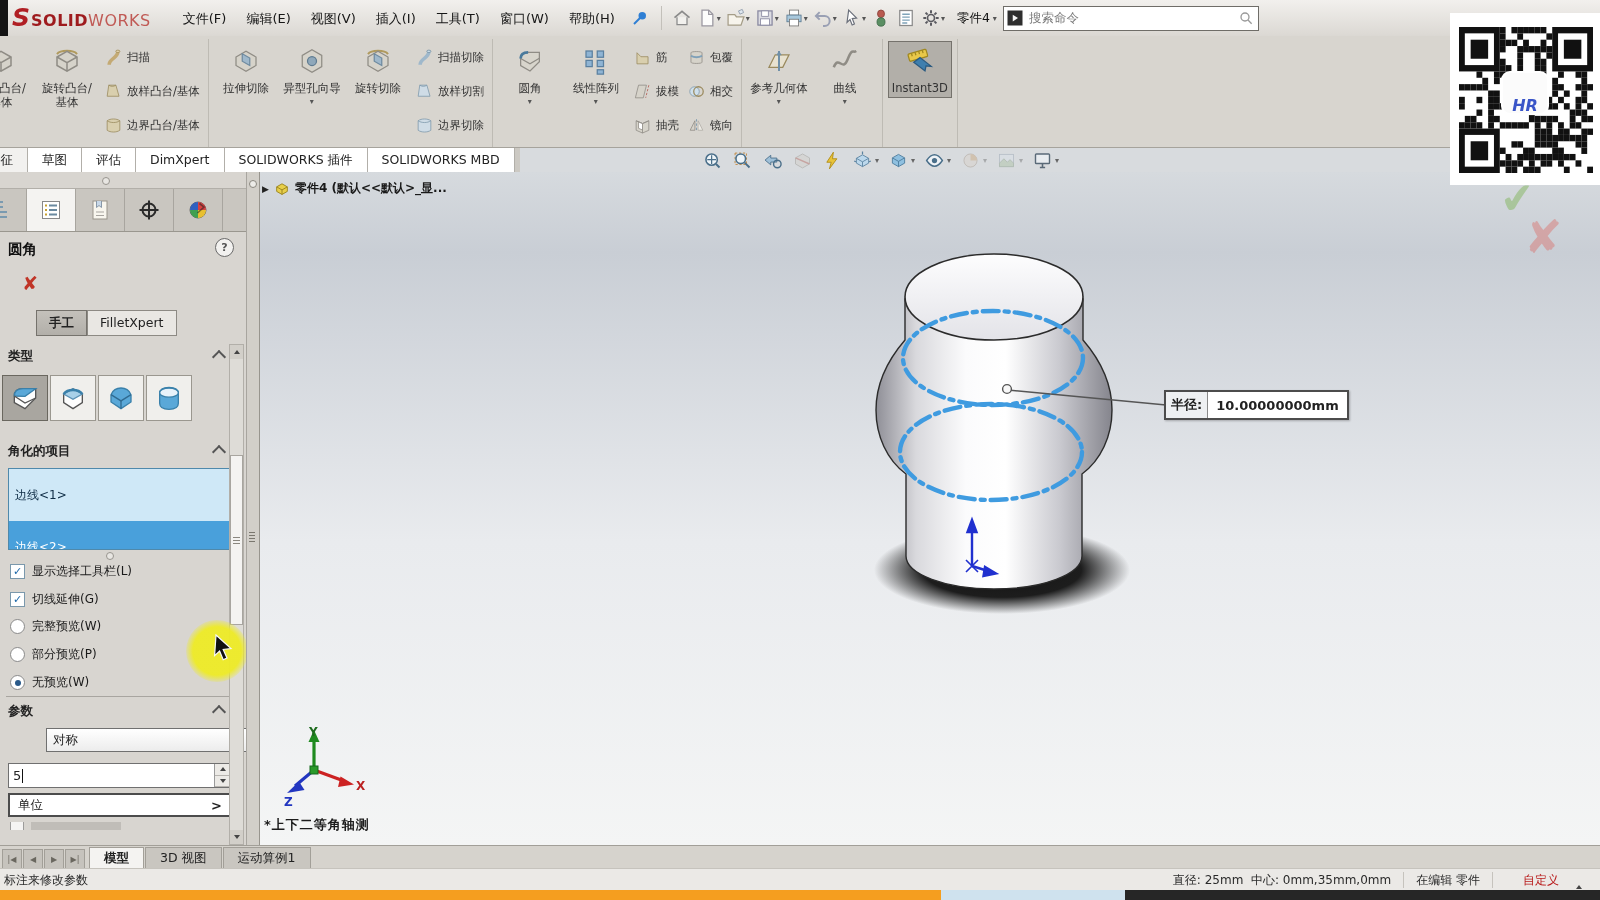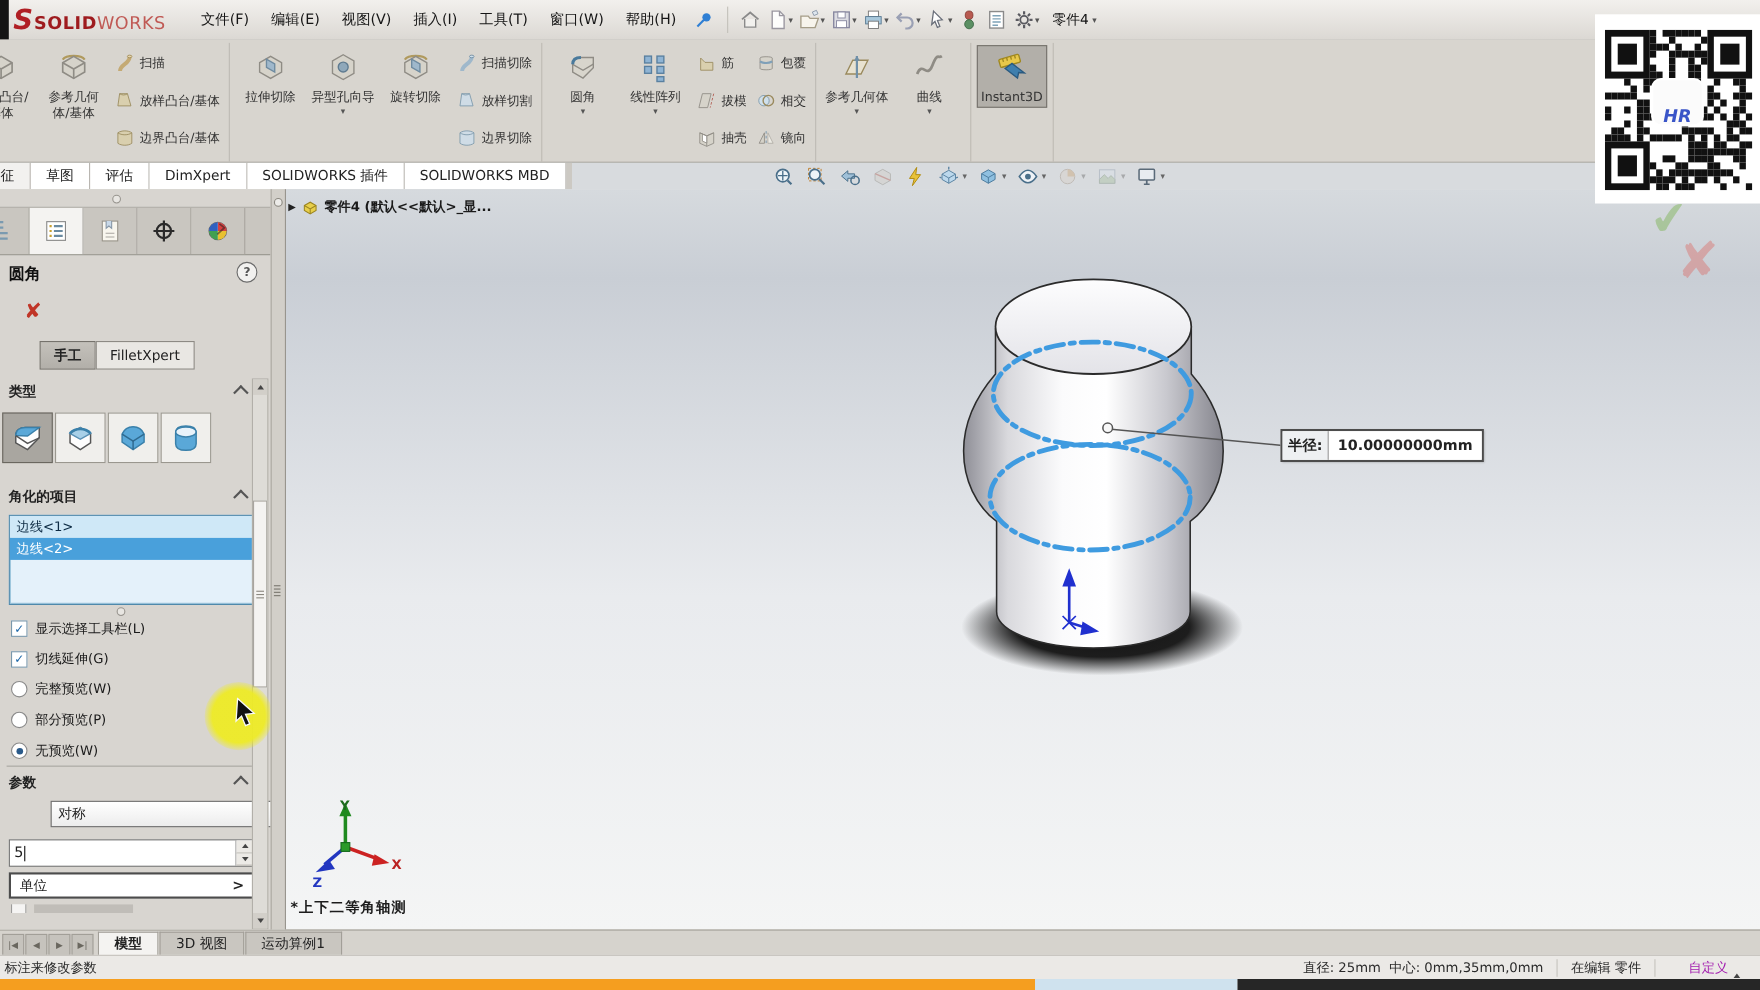--- a/index.html
+++ b/index.html
@@ -82,21 +82,21 @@
   #modetabs{position:absolute;left:36px;top:138px;display:flex;}
   .mtab{padding:0 12px;height:24px;line-height:23px;font-size:12.5px;border:1px solid #8d8a84;background:#e9e7e3;}
   .mtab.active{background:linear-gradient(#c4c1bb,#b2afa9);font-weight:bold;border-color:#75726c;}
   .psec{position:absolute;left:8px;font-size:12.5px;font-weight:bold;color:#222;}
   .chev{position:absolute;right:22px;width:8px;height:8px;border-left:2px solid #555;border-top:2px solid #555;transform:rotate(45deg);}
   #ftypes{position:absolute;left:2px;top:203px;display:flex;gap:2px;}
   .ftype{width:44px;height:44px;border:1px solid #9a978f;background:#f0efec;display:flex;align-items:center;justify-content:center;}
   .ftype.active{background:#a9a6a0;border-color:#6a675f;}
   #edgelist{position:absolute;left:8px;top:296px;width:224px;height:80px;background:#e4f1fa;
     border:1px solid #4f89ab;box-shadow:0 0 0 1px #9ec7dd inset;overflow:hidden;}
-  .edge-row{height:20px;line-height:20px;padding:0 6px;font-size:12px;}
+  .edge-row{height:20px;line-height:20px;padding:16px 6px;font-size:12px;}
   .edge-row.light{background:#cfe8f7;color:#0d2b44;}
   .edge-row.dark{background:#49a0db;color:#fff;}
   .chkrow,.radrow{position:absolute;left:10px;display:flex;align-items:center;gap:7px;font-size:12px;color:#1a1a1a;}
   .chk{width:13px;height:13px;background:#fff;border:1px solid #7a98ac;display:flex;align-items:center;justify-content:center;
     font-size:11px;font-weight:bold;color:#1a66a8;line-height:1;}
   .rad{width:13px;height:13px;background:#fff;border:1px solid #8a8a8a;border-radius:50%;display:flex;align-items:center;justify-content:center;}
   .rad .dot{width:6px;height:6px;border-radius:50%;background:#2a5a8a;}
   #pdivider{position:absolute;left:6px;top:524px;width:226px;border-top:1px solid #a8a5a0;}
   #symdrop{position:absolute;left:8px;top:556px;width:224px;height:24px;border:1px solid #707070;background:linear-gradient(#fff,#ececec);
     display:flex;align-items:center;box-sizing:border-box;margin-left:38px;}
@@ -140,21 +140,21 @@
   #tabnav{display:flex;gap:1px;padding:2px 4px 0 2px;}
   .navbtn{width:18px;height:18px;background:#c6c3bd;border:1px solid #a29f98;display:flex;align-items:center;justify-content:center;
     font-size:8px;color:#6a675f;}
   .btab{padding:0 14px;height:21px;line-height:20px;font-size:12.5px;background:#c9c6c0;border:1px solid #a29f98;border-bottom:none;color:#222;}
   .btab.active{background:#f4f3f1;font-weight:bold;}
   #statusbar{position:absolute;left:0;top:868px;width:1600px;height:22px;background:#ebe9e6;border-top:1px solid #c6c3bd;
     display:flex;align-items:center;font-size:12px;color:#2a2a2a;}
   #statusleft{padding-left:4px;flex:1;}
   .stitem{padding:0 12px;white-space:nowrap;}
   .ssep{width:1px;height:16px;background:#c6c3bd;}
-  #custom{color:#a21caf;display:flex;align-items:flex-end;gap:5px;padding:0 18px 0 30px;}
+  #custom{color:#b91c1c;display:flex;align-items:flex-end;gap:17px;padding:0 18px 0 30px;}
   #progress{position:absolute;left:0;top:890px;width:1600px;height:10px;display:flex;}
   #progress div{height:10px;}
 
   
   #qrcard{position:absolute;left:1450px;top:13px;width:150px;height:172px;background:#fff;z-index:10;}
   #qrsvg{position:absolute;left:9px;top:14px;}
   #qrlogo{position:absolute;left:53px;top:60px;width:44px;height:40px;background:#fbfbfb;border-radius:7px;
     display:flex;align-items:center;justify-content:center;box-shadow:0 0 0 2px #fff;}
   #qrlogo span{font-style:italic;font-weight:bold;font-size:16px;color:#3a55c8;margin-top:24px;}
 </style>
@@ -276,20 +276,39 @@
               </g>
             </svg>
           </span>
           <span class="dd">▾</span>
         </div>
       </div>
     <div id="docbtn">
       <span>零件4</span>
       <span class="dd">▾</span>
     </div>
+    <div id="searchbox">
+      <span class="icon" id="searchflyic">
+          <span class="icon" style="width:18px;height:18px">
+            <svg viewBox="0 0 24 24" width="18" height="18">
+              <rect x="2" y="2" width="20" height="20" fill="#2e2e2e"></rect>
+              <path d="M9 7.5 16 12l-7 4.5z" fill="#f5f5f5"></path>
+            </svg>
+          </span>
+        </span>
+      <span class="ph">搜索命令</span>
+      <span class="icon" id="searchic">
+          <span class="icon" style="width:16px;height:16px">
+            <svg viewBox="0 0 24 24" width="16" height="16">
+              <circle cx="10.5" cy="10.5" r="6" fill="none" stroke="#9a9a9a" stroke-width="2"></circle>
+              <path d="M15 15l5.5 5.5" stroke="#9a9a9a" stroke-width="2"></path>
+            </svg>
+          </span>
+        </span>
+    </div>
   </div>
 
   <div id="ribbon">
       <div class="rgroup">
         <div class="rbtn-big clipped">
           <span class="ric"><span class="icon" style="width:30px;height:30px">
               <svg viewBox="0 0 24 24" width="30" height="30">
                 <path d="M4 8.8 12 4.2l8 4.6v6.8L12 20.2 4 15.6z" fill="#d6d3ca" stroke="#8f8c85" stroke-width="1.2"></path>
                 <path d="M4 8.8l8 4.6 8-4.6M12 13.4v6.8" fill="none" stroke="#8f8c85" stroke-width="1.2"></path>
               </svg>
@@ -297,21 +316,21 @@
           <span class="rlabel">拉伸凸台/基体</span>
         </div>
         <div class="rbtn-big">
           <span class="ric"><span class="icon" style="width:30px;height:30px">
               <svg viewBox="0 0 24 24" width="30" height="30">
                 <path d="M4 6.5c2.5-3.5 13.5-3.5 16 0" stroke="#b09a5e" fill="none" stroke-width="1.6"></path>
                 <path d="M4 8.8 12 4.2l8 4.6v6.8L12 20.2 4 15.6z" fill="#d6d3ca" stroke="#8f8c85" stroke-width="1.2"></path>
                 <path d="M4 8.8l8 4.6 8-4.6M12 13.4v6.8" fill="none" stroke="#8f8c85" stroke-width="1.2"></path>
               </svg>
             </span></span>
-          <span class="rlabel">参考几何体/基体</span>
+          <span class="rlabel">旋转凸台/基体</span>
         </div>
         <div class="rstack">
           <div class="rbtn-small">
             <span class="icon" style="width:19px;height:19px">
               <svg viewBox="0 0 24 24" width="19" height="19">
                 <path d="M6.5 21C6.5 13 17.5 13 17.5 4.5" stroke="#c4aa74" stroke-width="4.5" fill="none"></path>
                 <ellipse cx="17.5" cy="4.2" rx="2.6" ry="1.5" fill="#e4d4ae" stroke="#a08a54"></ellipse>
               </svg>
             </span>
             <span>扫描</span>

